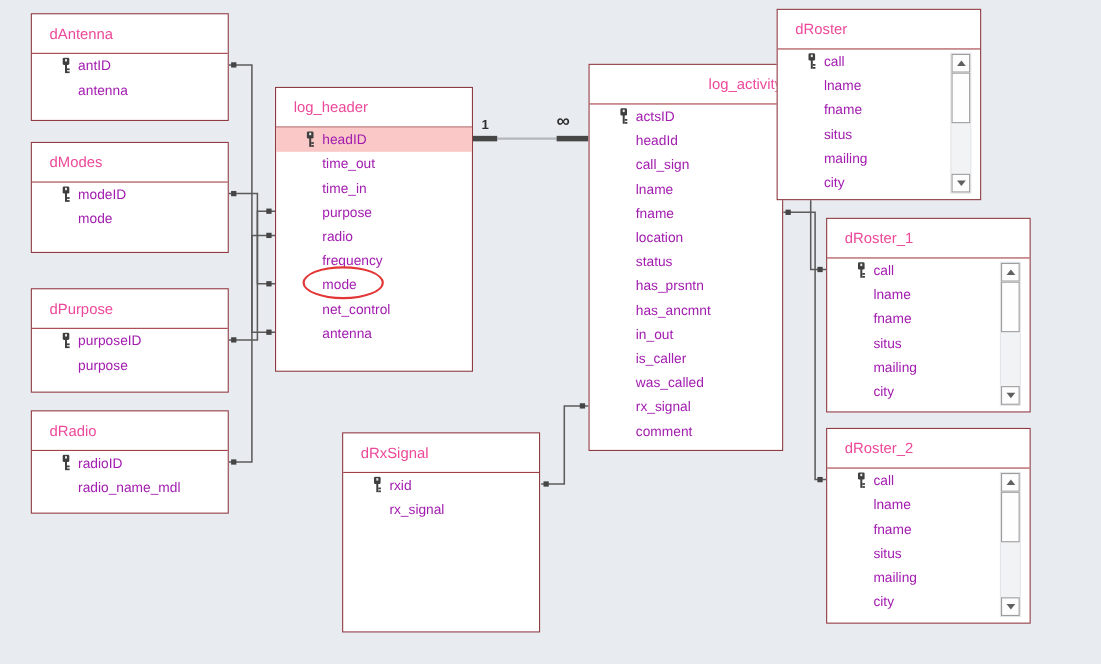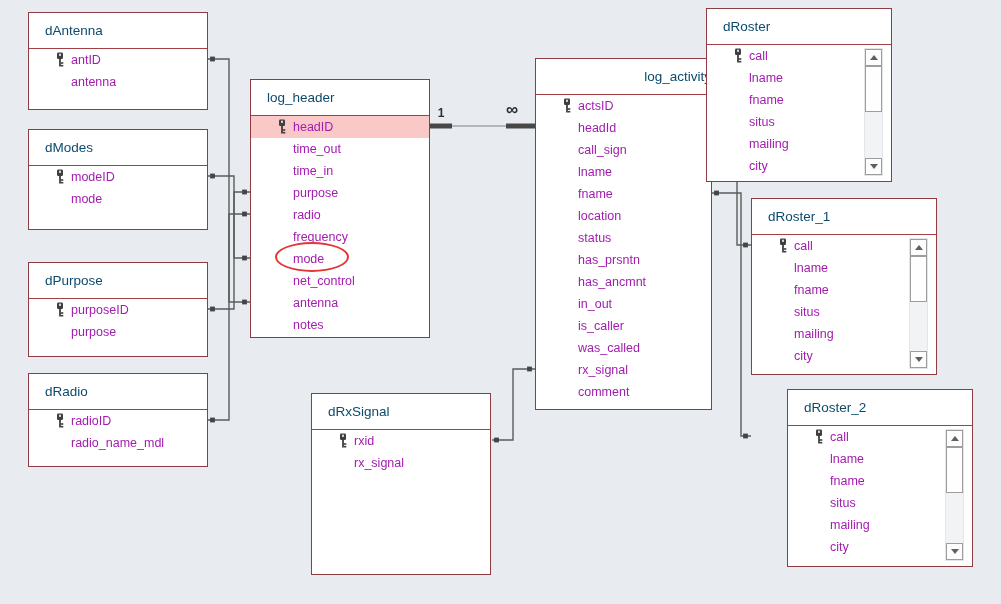--- a/index.html
+++ b/index.html
@@ -9,21 +9,21 @@
     background:#e8ecf1;
     font-family:"Liberation Sans",sans-serif;
   }
   #wires{position:absolute;left:0;top:0;width:1001px;height:604px;}
   .table-box{
     position:absolute;background:#ffffff;
     border:1.5px solid #8e3b42;box-sizing:border-box;
   }
   .table-title{
     height:34.5px;line-height:35px;padding-left:16px;
-    font-size:13.5px;color:#0c4a6e;
+    font-size:13.5px;color:#ec4899;
     border-bottom:1px solid #a43f45;
     white-space:nowrap;overflow:hidden;
   }
   .fields{position:relative;}
   .field-row{
     position:relative;height:22px;display:flex;align-items:center;
     font-size:12.5px;color:#a21caf;
   }
   .field-row.highlight{background:#f9c8c7;}
   .field-name{margin-left:42px;white-space:nowrap;}
@@ -211,23 +211,20 @@
         </div>
         <div class="field-row">
           <span class="field-name">mode</span>
         </div>
         <div class="field-row">
           <span class="field-name">net_control</span>
         </div>
         <div class="field-row">
           <span class="field-name">antenna</span>
         </div>
-        <div class="field-row">
-          <span class="field-name">notes</span>
-        </div>
       </div>
     </div>
     <div class="table-box" style="left: 311px; top: 393px; width: 180px; height: 182px;">
       <div class="table-title">dRxSignal</div>
       <div class="fields">
         <div class="field-row">
           <div class="key-icon"><svg width="10" height="15" viewBox="0 0 10 15" xmlns="http://www.w3.org/2000/svg">
               <rect x="2" y="0.5" width="6" height="6.5" rx="1.2" fill="#3f3f3f"></rect>
               <rect x="4.1" y="1.7" width="1.8" height="2.2" fill="#e8e8e8"></rect>
               <rect x="4.1" y="6.5" width="1.8" height="8" fill="#3f3f3f"></rect>
@@ -366,21 +363,21 @@
       <div class="scrollbar">
         <div class="scroll-btn up">
           <div class="tri-up"></div>
         </div>
         <div class="scroll-thumb"></div>
         <div class="scroll-btn down">
           <div class="tri-down"></div>
         </div>
       </div>
     </div>
-    <div class="table-box" style="left: 751px; top: 389px; width: 186px; height: 178px; margin-left: 36px;">
+    <div class="table-box" style="left: 751px; top: 389px; width: 186px; height: 178px;">
       <div class="table-title">dRoster_2</div>
       <div class="fields">
         <div class="field-row">
           <div class="key-icon"><svg width="10" height="15" viewBox="0 0 10 15" xmlns="http://www.w3.org/2000/svg">
               <rect x="2" y="0.5" width="6" height="6.5" rx="1.2" fill="#3f3f3f"></rect>
               <rect x="4.1" y="1.7" width="1.8" height="2.2" fill="#e8e8e8"></rect>
               <rect x="4.1" y="6.5" width="1.8" height="8" fill="#3f3f3f"></rect>
               <rect x="5.9" y="10.2" width="2.4" height="1.6" fill="#3f3f3f"></rect>
               <rect x="5.9" y="12.9" width="2.4" height="1.6" fill="#3f3f3f"></rect>
             </svg></div>

